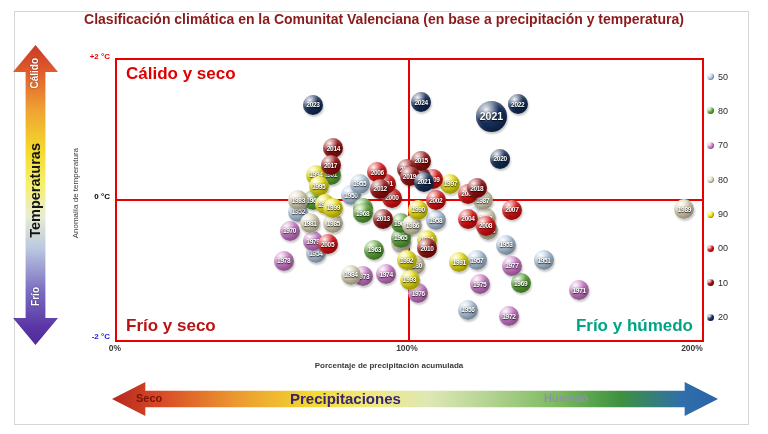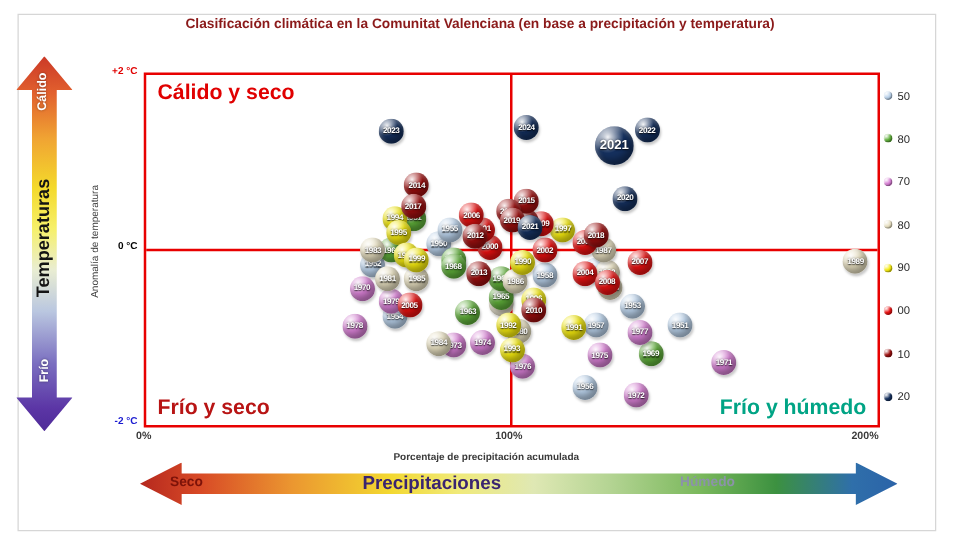--- a/index.html
+++ b/index.html
@@ -3,21 +3,21 @@
 <meta charset="utf-8">
 <style>
   html,body{margin:0;padding:0;}
   body{
     width:768px;height:434px;position:relative;background:#ffffff;
     font-family:"Liberation Sans",sans-serif;overflow:hidden;
   }
   .frame{position:absolute;left:14px;top:11px;width:733px;height:412px;border:1px solid #d6d6d6;}
   
   .title{position:absolute;top:13px;left:0;width:768px;text-align:center;
-    font-weight:bold;font-size:11px;line-height:12.5px;color:#8b1a1a;}
+    font-weight:bold;font-size:14px;line-height:12.5px;color:#8b1a1a;}
   
   .v-arrow{position:absolute;left:13px;top:45px;width:45px;height:300px;
     clip-path:polygon(50% 0,100% 9%,72% 9%,72% 91%,100% 91%,50% 100%,0 91%,28% 91%,28% 9%,0 9%);
     background:linear-gradient(180deg,#cb3927 0%,#e2612e 10%,#f0a433 22%,#f4d92b 35%,#f6f06a 46%,#e9edd2 57%,#bac7e0 68%,#7a6ec0 82%,#5b35a5 94%,#4f2b98 100%);
     filter:drop-shadow(1px 1px 1px rgba(0,0,0,.35));}
   .vtext{position:absolute;writing-mode:vertical-rl;transform:rotate(180deg);white-space:nowrap;}
   .t-calido{left:29px;top:58px;color:#fff;font-weight:bold;font-size:10px;text-shadow:0 0 2px rgba(0,0,0,.45);}
   .t-temperaturas{left:27px;top:143px;color:#141414;font-weight:bold;font-size:14.5px;}
   .t-frio{left:30px;top:287px;color:#fff;font-weight:bold;font-size:10px;text-shadow:0 0 2px rgba(0,0,0,.45);}
   .y-axis-label{left:71px;top:148px;font-size:8px;color:#3a3a3a;}
@@ -48,21 +48,21 @@
   .bubble span{color:#fff;font-weight:bold;font-size:6.5px;letter-spacing:-.3px;
     text-shadow:0 1px 1px rgba(0,0,0,.7),0 0 2px rgba(0,0,0,.55);}
   .bubble.big span{font-size:10.5px;letter-spacing:0;}
   
   .legend{position:absolute;left:707px;top:70px;width:40px;}
   .legend-row{display:flex;align-items:center;height:13px;margin-bottom:21.4px;}
   .legend-dot{width:7px;height:7px;border-radius:50%;margin-right:4px;flex:0 0 auto;
     box-shadow:inset -1px -1px 1px rgba(0,0,0,.4),inset 1px 1px 1px rgba(255,255,255,.6);}
   .legend-label{font-size:9px;color:#2a2a2a;}
   
-  .h-arrow{position:absolute;left:112px;top:370px;width:606px;height:34px;
+  .h-arrow{position:absolute;left:112px;top:382px;width:606px;height:34px;
     clip-path:polygon(0 50%,5.5% 0,5.5% 26%,94.5% 26%,94.5% 0,100% 50%,94.5% 100%,94.5% 74%,5.5% 74%,5.5% 100%);
     background:linear-gradient(90deg,#b5281e 0%,#d84a26 8%,#eb9630 20%,#f3d830 33%,#f0ea7a 42%,#dfe8b4 52%,#b4d493 62%,#7ab85c 74%,#3c9140 84%,#2f6faa 94%,#2b63a8 100%);
     filter:drop-shadow(1px 1px 1px rgba(0,0,0,.3));}
   .h-arrow .seco{position:absolute;left:24px;top:10px;font-size:11px;font-weight:bold;color:#7c1209;}
   .h-arrow .precip{position:absolute;left:178px;top:8px;font-size:15px;font-weight:bold;color:#3a2470;}
   .h-arrow .humedo{position:absolute;left:432px;top:10px;font-size:11px;font-weight:bold;color:#8b93a8;}
 </style>
 </head>
 <body>
 

